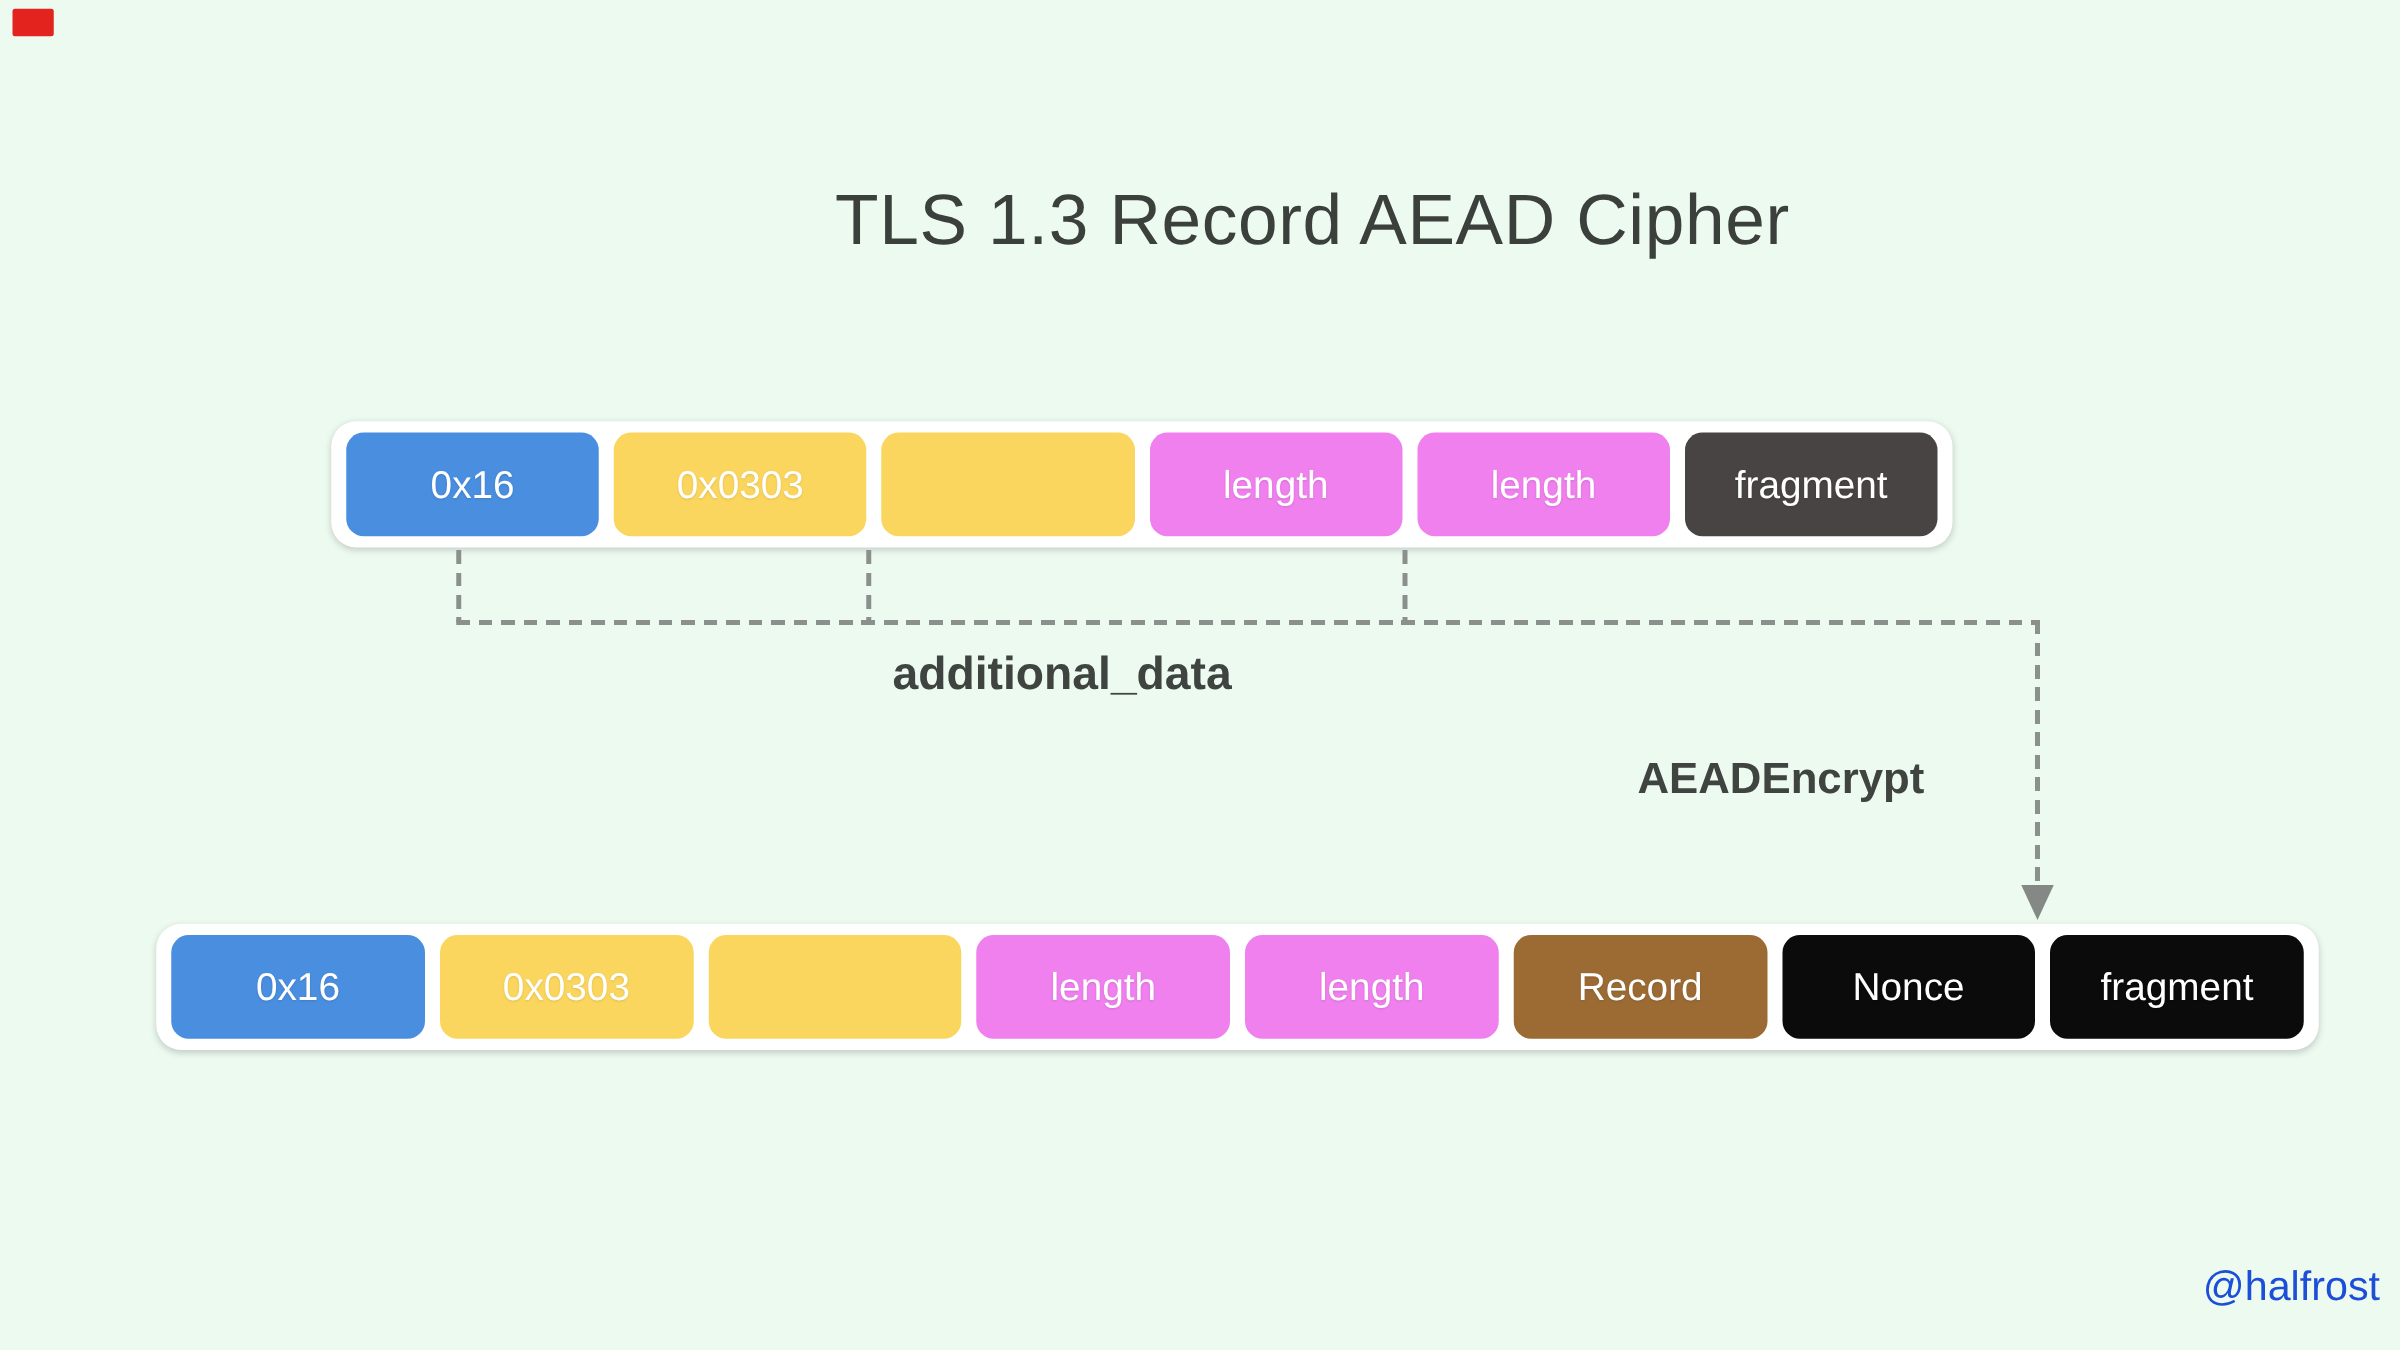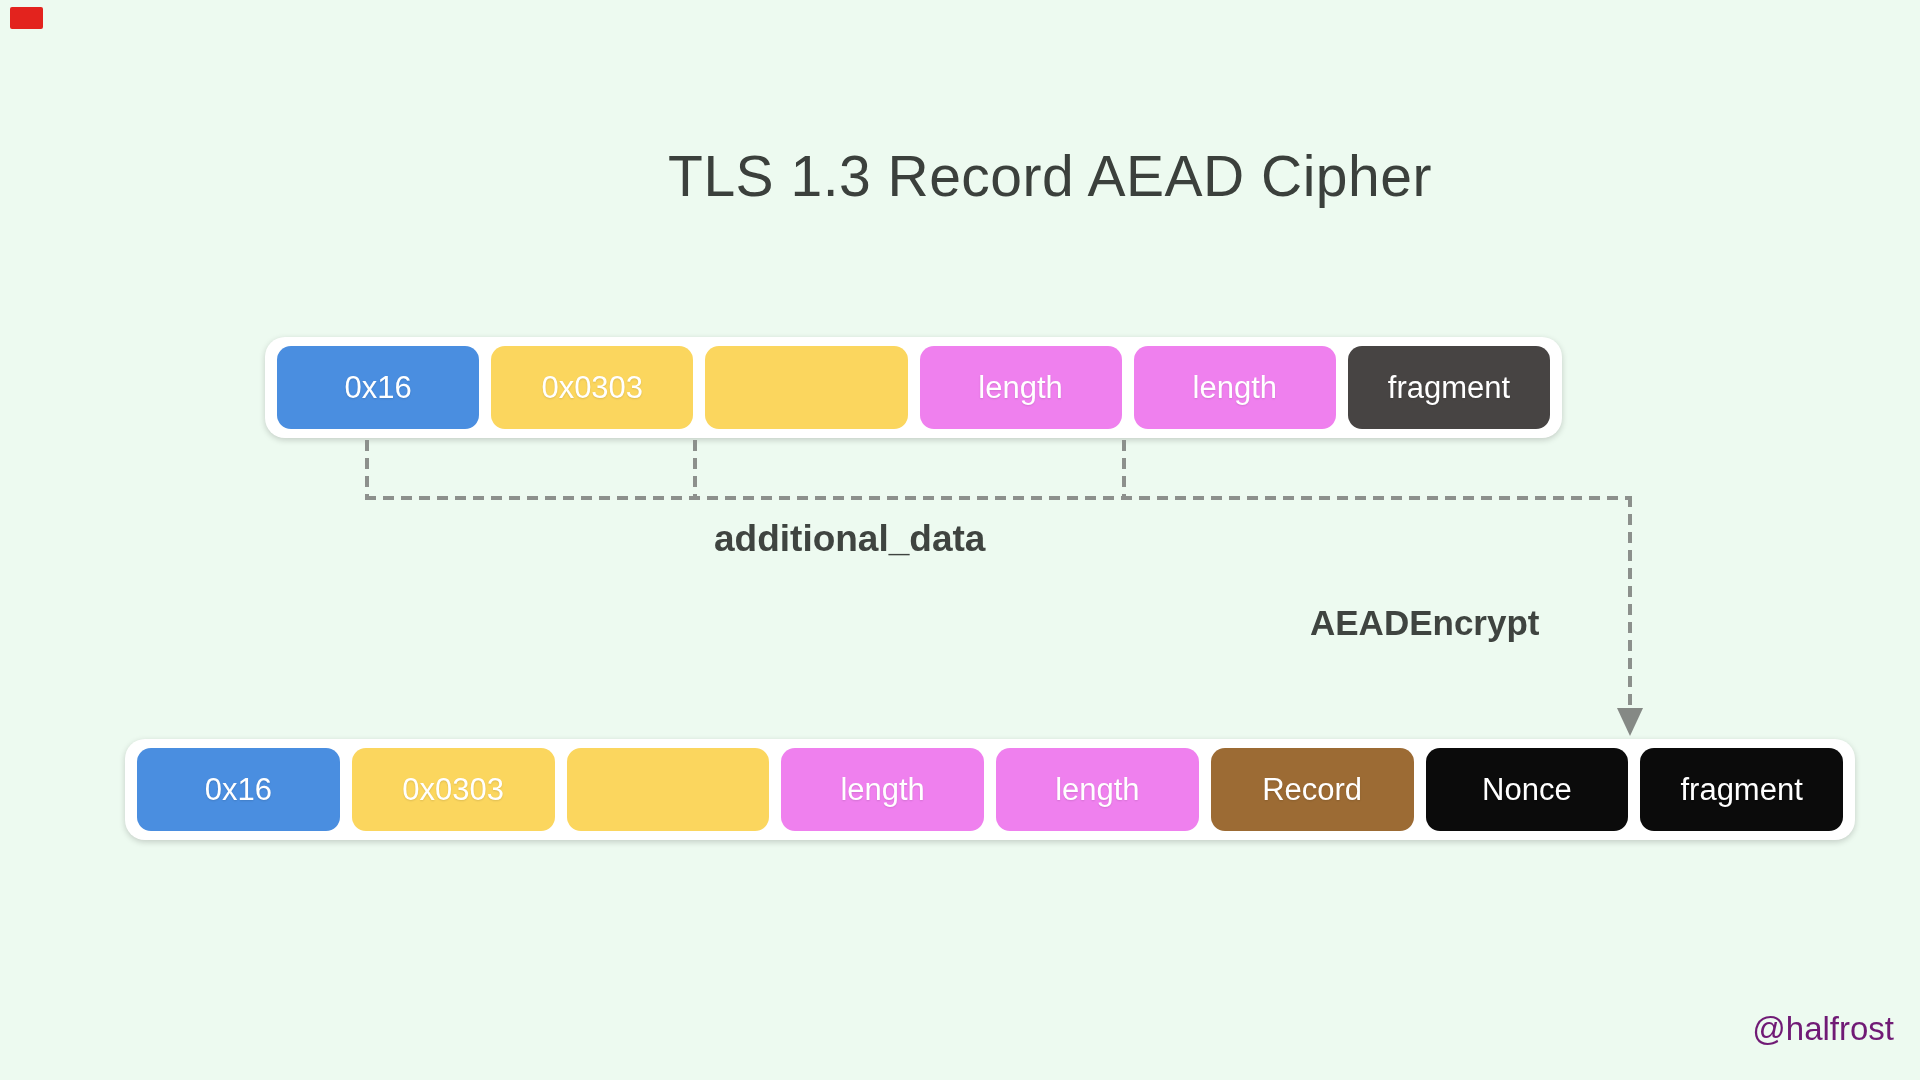--- a/index.html
+++ b/index.html
@@ -57,22 +57,22 @@
     border-left:13px solid transparent;
     border-right:13px solid transparent;
     border-top:28px solid #858985;
   }
   .note{
     position:absolute;color:#3f4440;margin:0;white-space:nowrap;
   }
   .note.adddata{left:714px;top:518px;font-size:37px;font-weight:700;}
   .note.aead{left:1310px;top:603px;font-size:35px;font-weight:700;}
   .watermark{
-    position:absolute;right:42px;top:1010px;
-    font-size:33px;font-weight:500;color:#701a75;margin:0;
+    position:absolute;right:32px;top:1010px;
+    font-size:33px;font-weight:500;color:#1d4ed8;margin:0;
   }
 </style>
 </head>
 <body>
 
 <div class="stage" style="background: rgb(237, 250, 240);">
 
   <div class="rec-dot" style="background: rgb(227, 35, 30);"></div>
 
   <h1 class="title">TLS 1.3 Record AEAD Cipher</h1>

